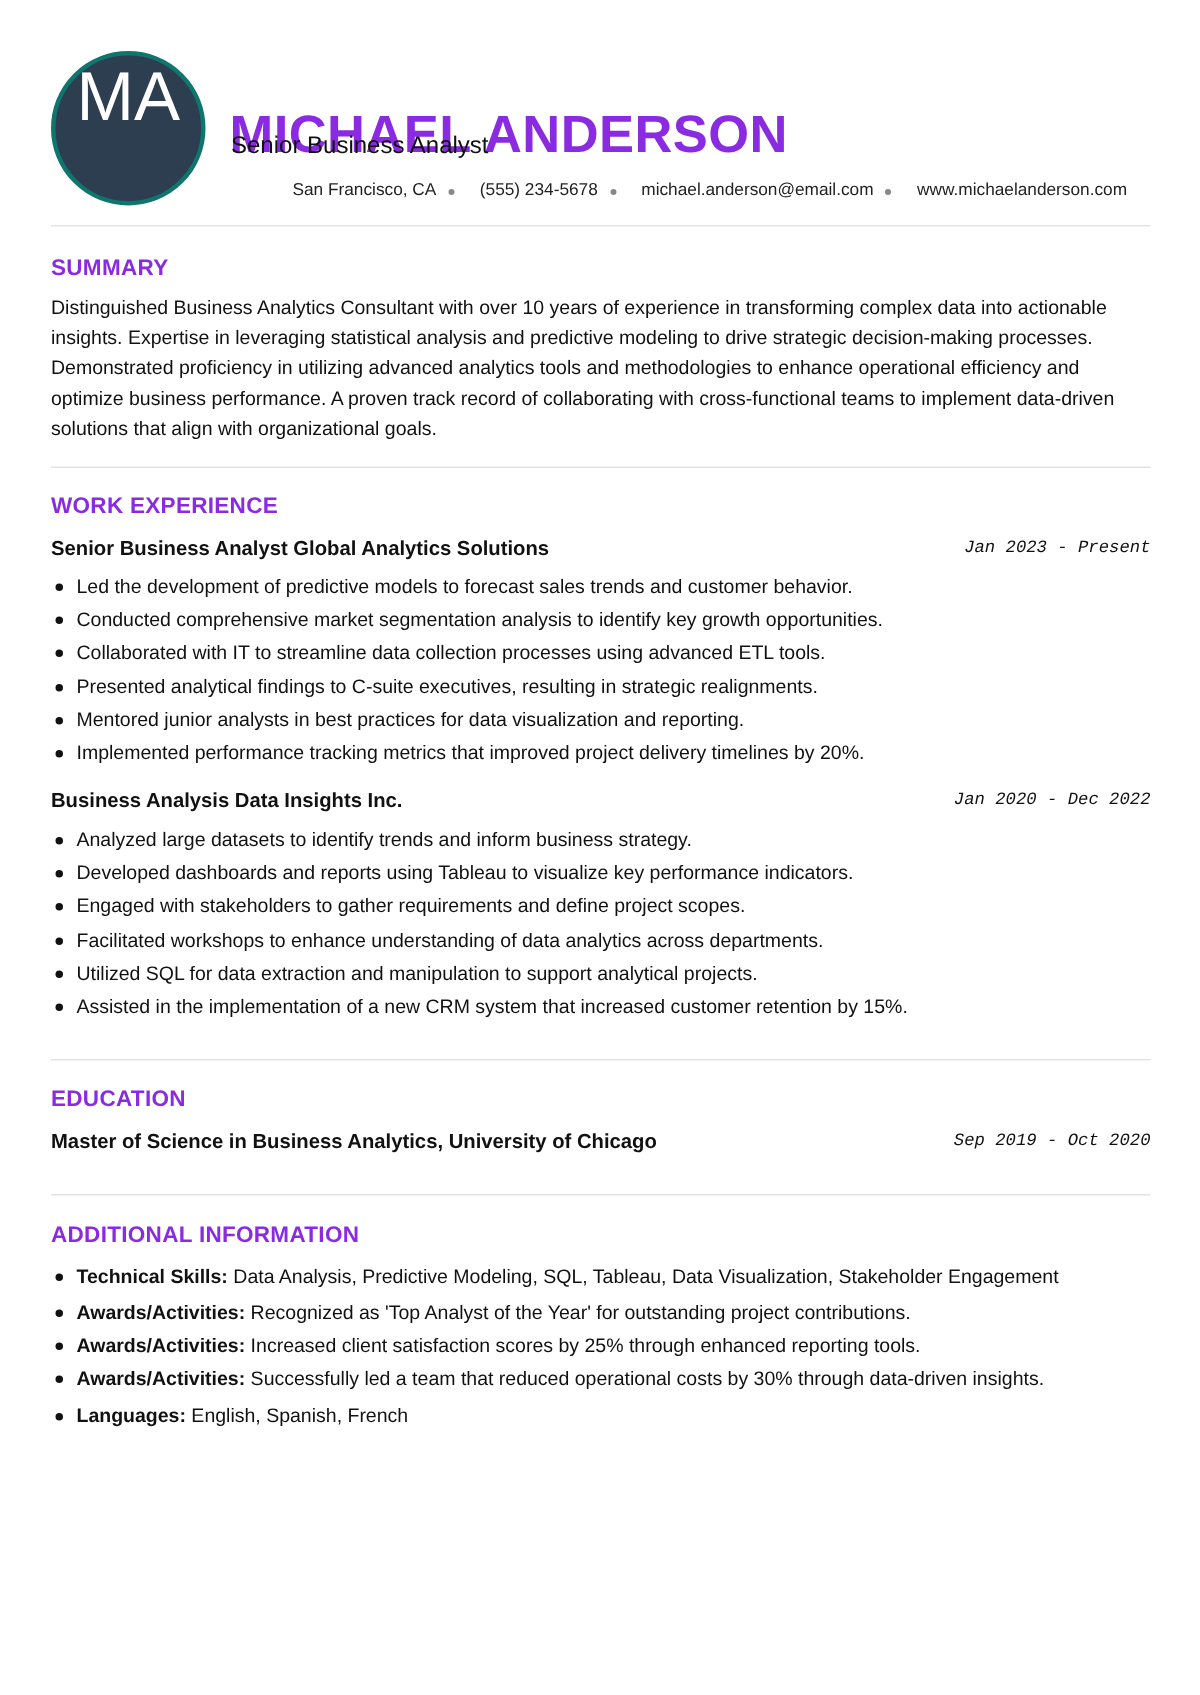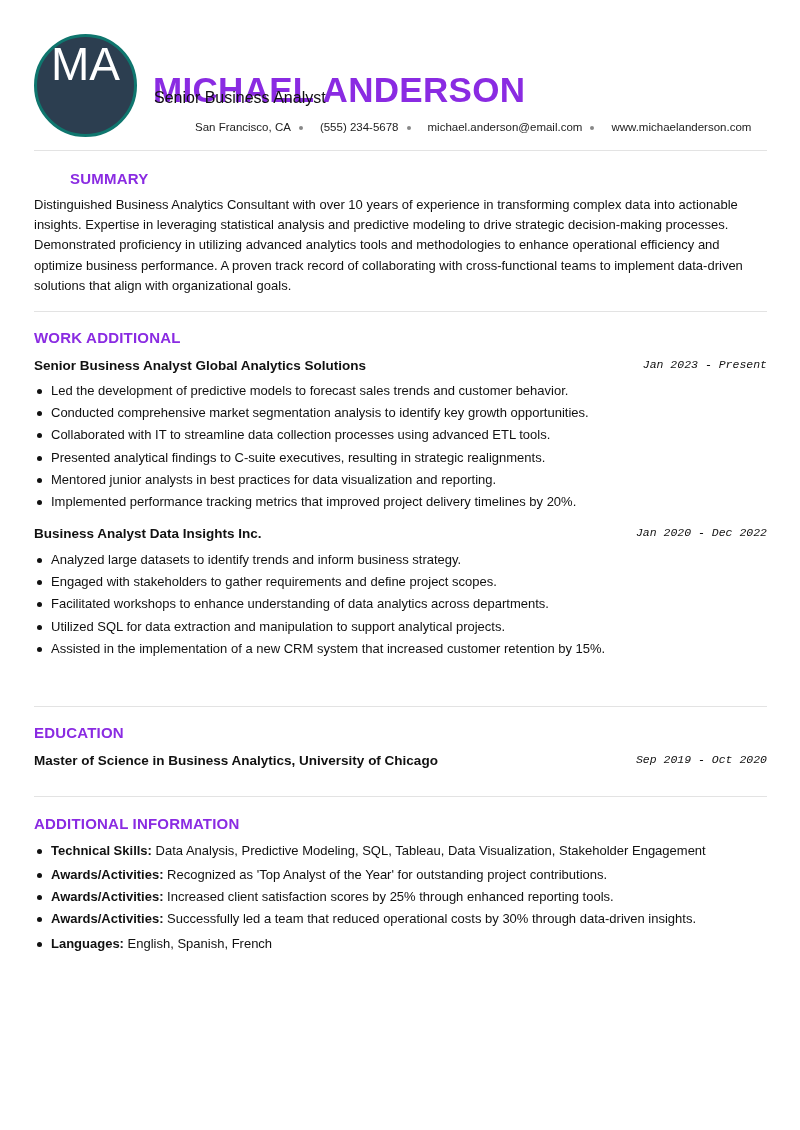--- a/index.html
+++ b/index.html
@@ -49,21 +49,21 @@
       position: absolute; left: 0;
       font-size: 15px; font-weight: bold; color: #8a2be2;
       letter-spacing: 0.2px; white-space: nowrap;
     }
     .summary {
       position: absolute; left: 0; top: 195px; width: 733px;
       font-size: 13px; line-height: 20.2px; color: #111;
     }
     .entry-head {
       position: absolute; left: 0; width: 733px;
-      display: flex; justify-content: space-between; align-items: flex-start; gap: 42px;
+      display: flex; justify-content: space-between; align-items: center; gap: 42px;
     }
     .entry-title { font-size: 13.5px; font-weight: bold; color: #111; white-space: nowrap; }
     .entry-date { font-size: 11.5px; font-style: italic; color: #111; white-space: nowrap; font-family: Liberation Mono, monospace; }
     ul.bullets { position: absolute; left: 0; list-style: none; width: 733px; }
     ul.bullets li {
       position: relative; padding-left: 17px;
       font-size: 13px; color: #111; height: 22.2px; line-height: 22.2px; white-space: nowrap;
     }
     ul.bullets li::before {
       content: ""; position: absolute; left: 3px; top: 9px;
@@ -87,45 +87,46 @@
       <span class="sep"></span>
       <span class="item">(555) 234-5678</span>
       <span class="sep"></span>
       <span class="item">michael.anderson@email.com</span>
       <span class="sep"></span>
       <span class="item">www.michaelanderson.com</span>
     </div>
   </div>
   <div class="divider" style="top:150px;"></div>
 
-  <div class="section-title" style="top:170px;margin-left:36px;">SUMMARY</div>
+  <div class="section-title" style="top:170px;">SUMMARY</div>
   <p class="summary">Distinguished Business Analytics Consultant with over 10 years of experience in transforming complex data into actionable insights. Expertise in leveraging statistical analysis and predictive modeling to drive strategic decision-making processes. Demonstrated proficiency in utilizing advanced analytics tools and methodologies to enhance operational efficiency and optimize business performance. A proven track record of collaborating with cross-functional teams to implement data-driven solutions that align with organizational goals.</p>
   <div class="divider" style="top:311px;"></div>
 
-  <div class="section-title" style="top:329px;">WORK ADDITIONAL</div>
+  <div class="section-title" style="top:329px;">WORK EXPERIENCE</div>
 
   <div class="entry-head" style="top:358px;">
     <span class="entry-title">Senior Business Analyst  Global Analytics Solutions</span>
     <span class="entry-date">Jan 2023 - Present</span>
   </div>
   <ul class="bullets" style="top:380px;">
     <li>Led the development of predictive models to forecast sales trends and customer behavior.</li>
     <li>Conducted comprehensive market segmentation analysis to identify key growth opportunities.</li>
     <li>Collaborated with IT to streamline data collection processes using advanced ETL tools.</li>
     <li>Presented analytical findings to C-suite executives, resulting in strategic realignments.</li>
     <li>Mentored junior analysts in best practices for data visualization and reporting.</li>
     <li>Implemented performance tracking metrics that improved project delivery timelines by 20%.</li>
   </ul>
 
   <div class="entry-head" style="top:526px;">
-    <span class="entry-title">Business Analyst  Data Insights Inc.</span>
+    <span class="entry-title">Business Analysis  Data Insights Inc.</span>
     <span class="entry-date">Jan 2020 - Dec 2022</span>
   </div>
   <ul class="bullets" style="top:549px;">
     <li>Analyzed large datasets to identify trends and inform business strategy.</li>
+    <li>Developed dashboards and reports using Tableau to visualize key performance indicators.</li>
     <li>Engaged with stakeholders to gather requirements and define project scopes.</li>
     <li>Facilitated workshops to enhance understanding of data analytics across departments.</li>
     <li>Utilized SQL for data extraction and manipulation to support analytical projects.</li>
     <li>Assisted in the implementation of a new CRM system that increased customer retention by 15%.</li>
   </ul>
   <div class="divider" style="top:706px;"></div>
 
   <div class="section-title" style="top:724px;">EDUCATION</div>
   <div class="entry-head" style="top:753px;">
     <span class="entry-title">Master of Science in Business Analytics, University of Chicago</span>

